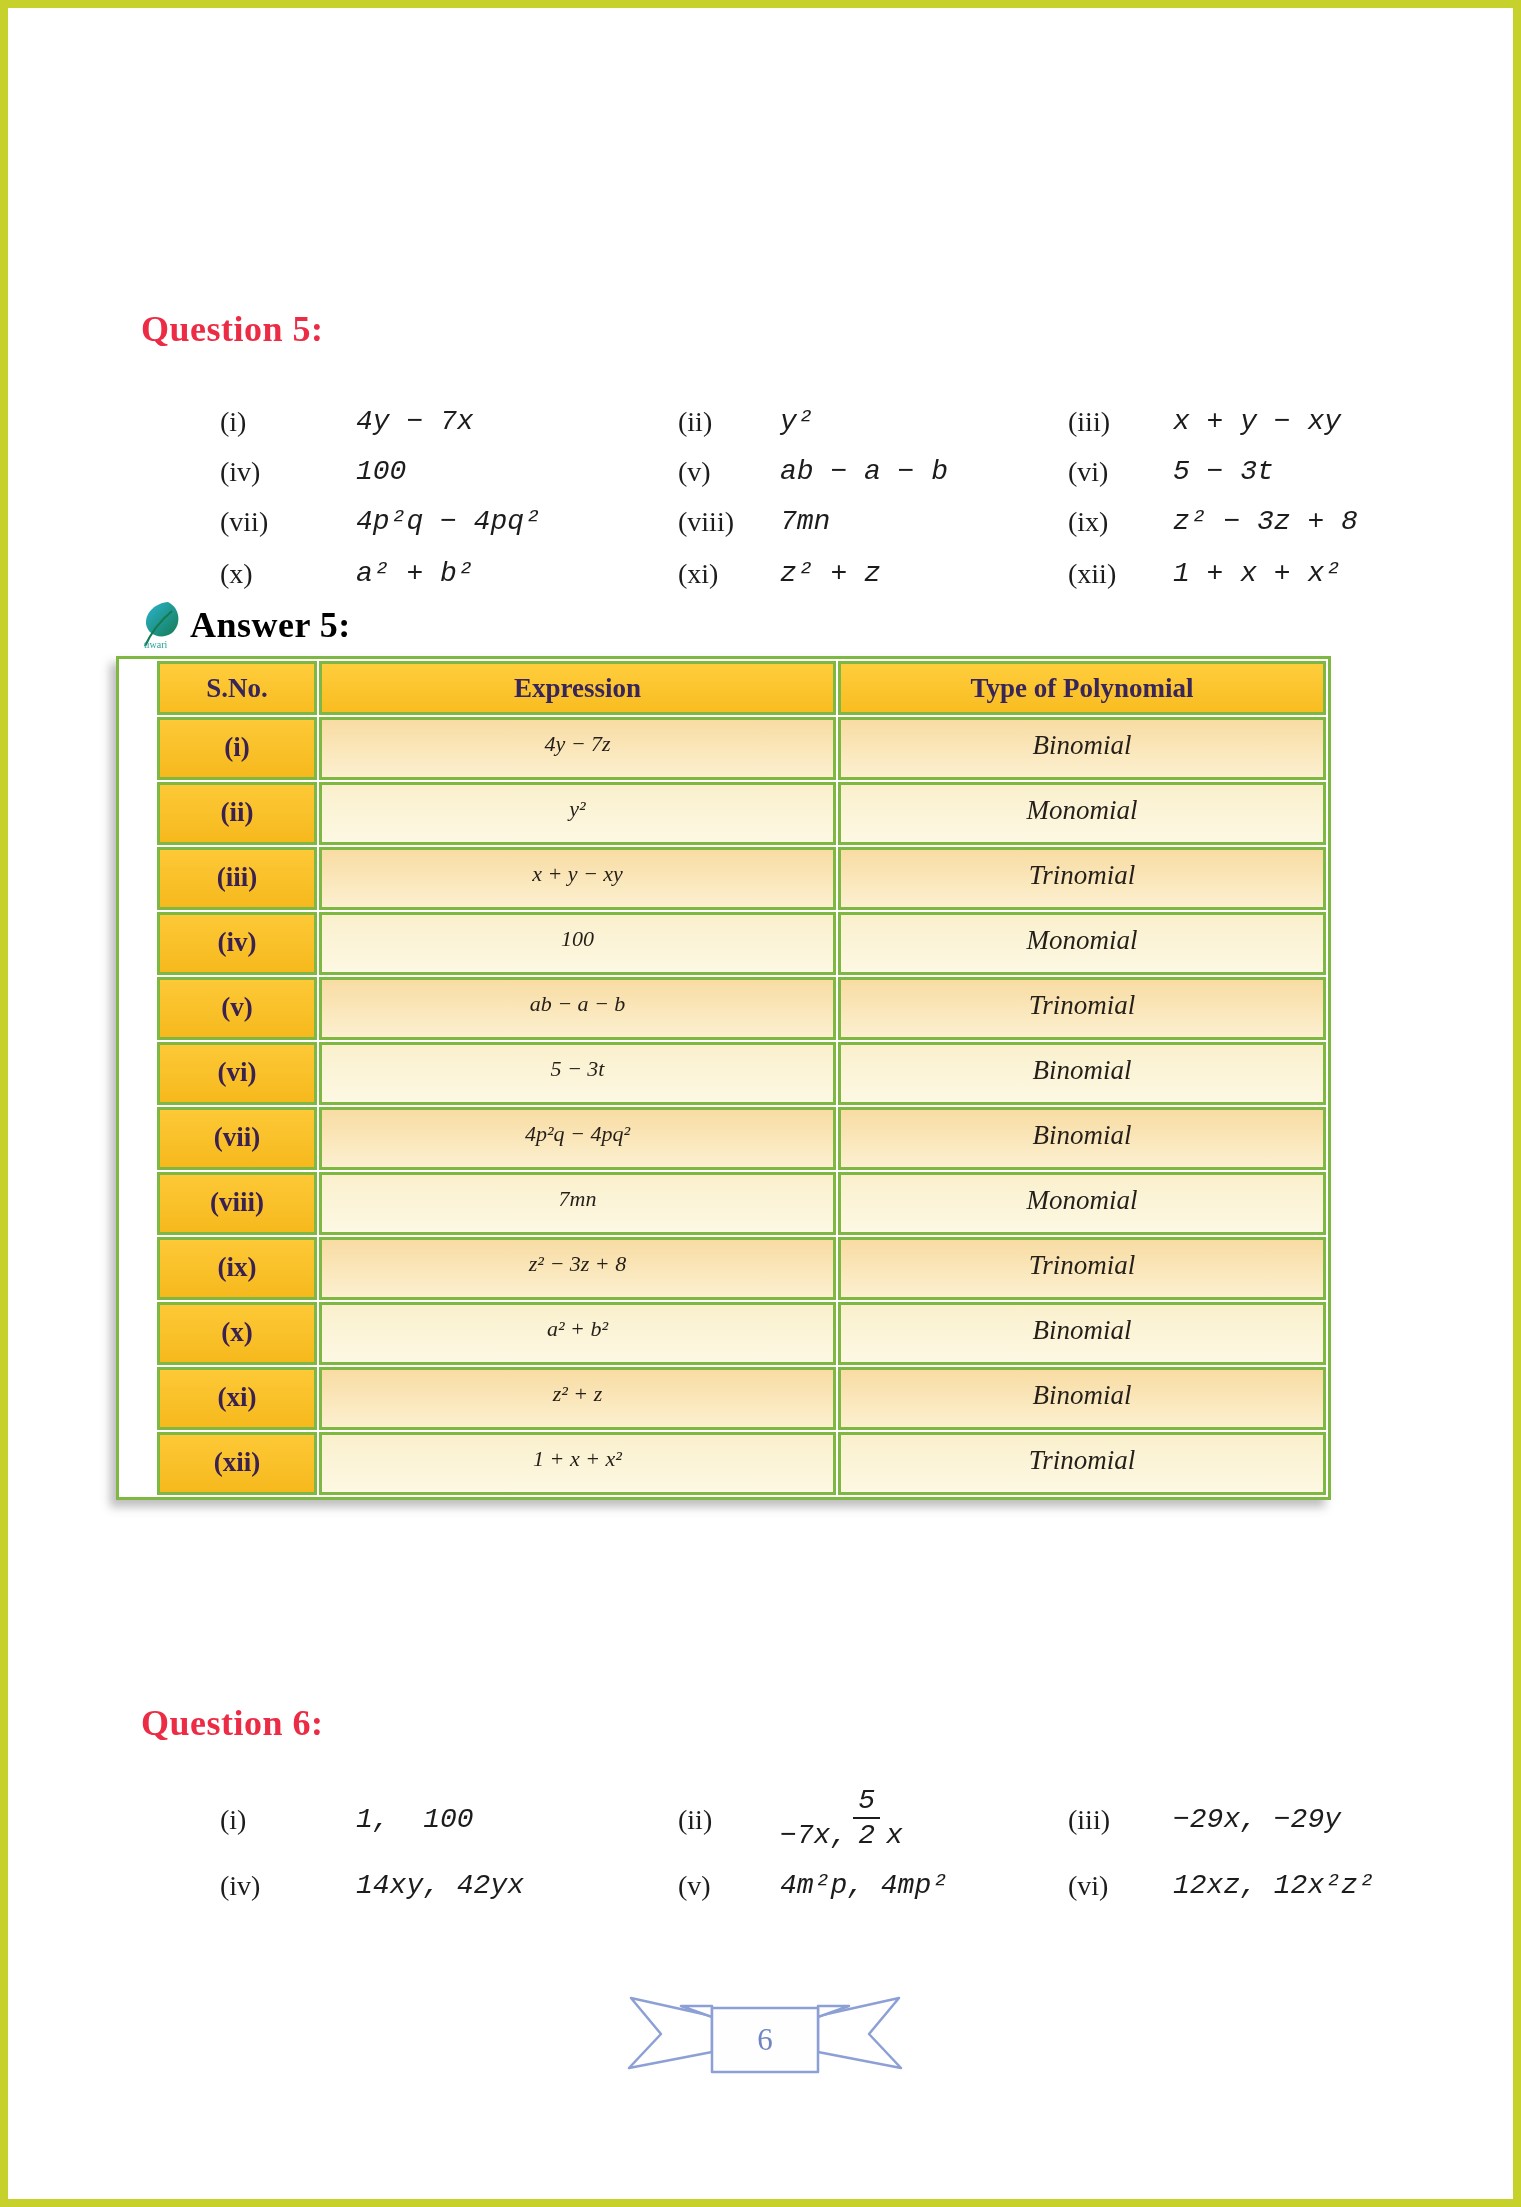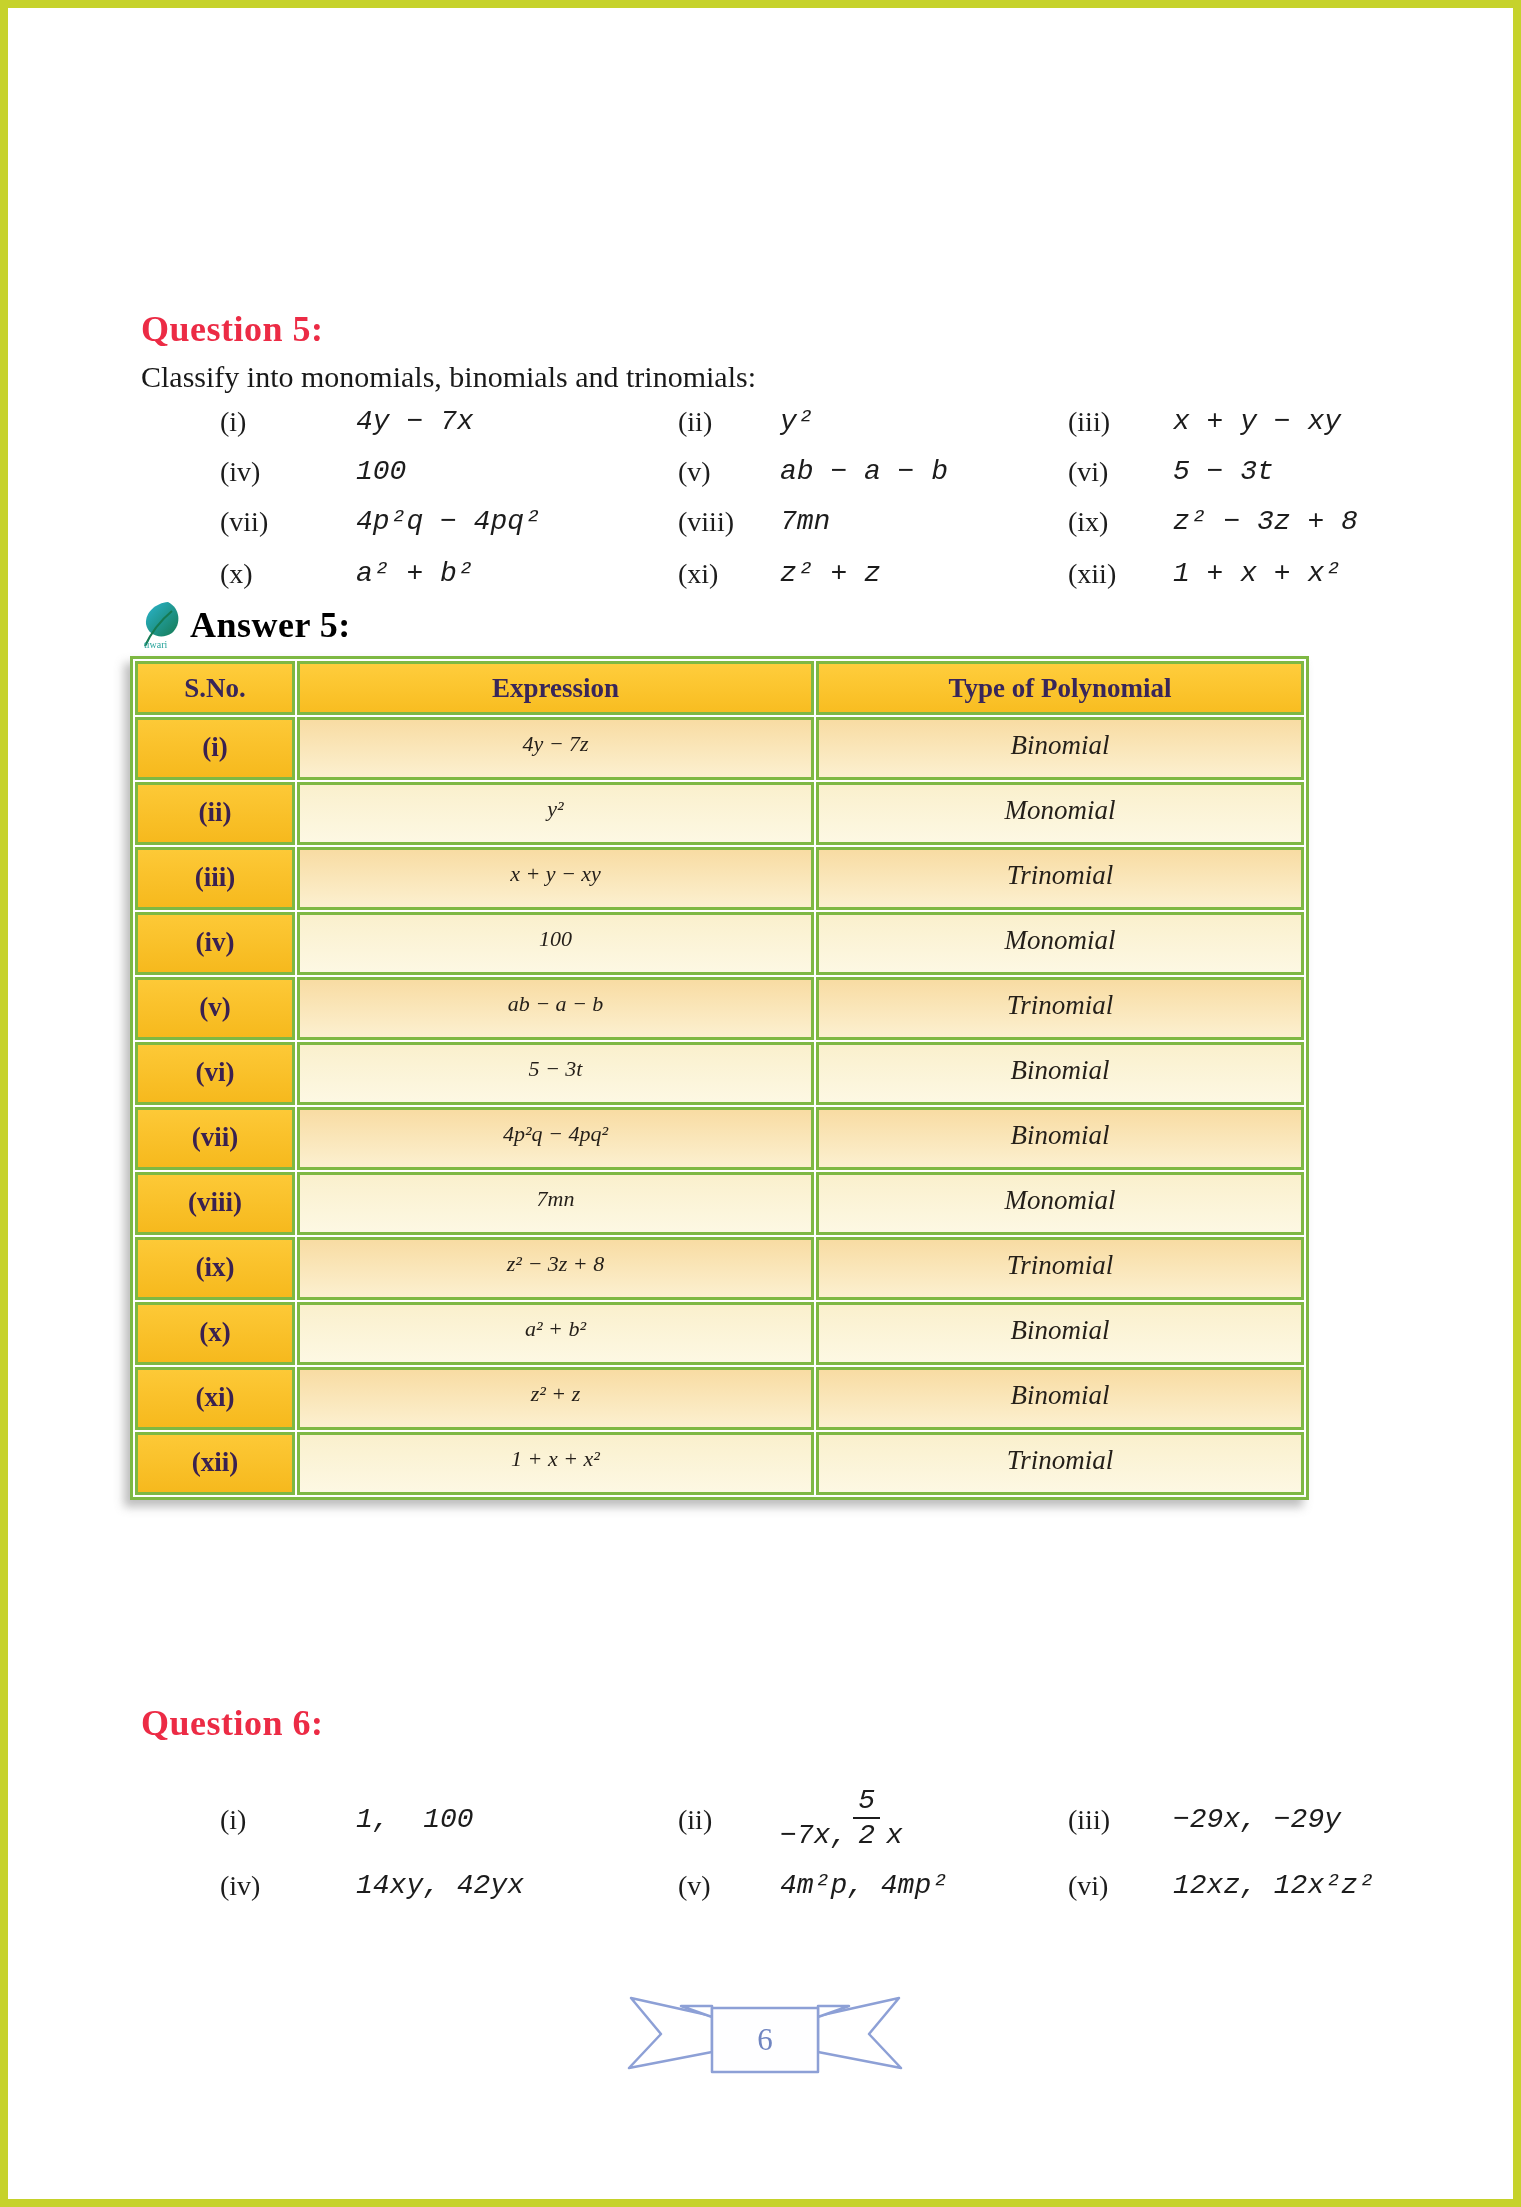--- a/index.html
+++ b/index.html
@@ -39,24 +39,25 @@
   .frac-expr{top:-18px !important;display:inline-flex;align-items:flex-end;}
   .frac{display:inline-flex;flex-direction:column;align-items:center;line-height:1.05;margin:0 6px;font-style:italic;}
   .frac .num{border-bottom:2px solid #1c1c1c;padding:0 5px 2px;}
   .frac .den{padding-top:2px;}
 
   
   .logo{position:absolute;left:129px;top:592px;width:48px;height:50px;}
 
   
   .ans-table{
-    position:absolute;top:648px;left:122px;width:1165px;
+    position:absolute;top:648px;left:108px;width:1165px;
     table-layout:fixed;border-collapse:separate;border-spacing:2px;
     background:#ffffff;border:3px solid #7eb843;
     box-shadow:-6px 7px 9px rgba(110,110,110,.45);
+    padding-left:36px;
   }
   .ans-table th,.ans-table td{border:3px solid #7eb843;overflow:hidden;}
   .ans-table thead th{
     height:54px;vertical-align:middle;text-align:center;
     background:linear-gradient(180deg,#ffcd3c,#f8bd21);
     font:bold 27px "Liberation Serif","DejaVu Serif",serif;
     color:#38265a;
   }
   .ans-table tbody td{height:63px;vertical-align:top;text-align:center;font-style:italic;}
   .ans-table td.sno{
@@ -84,21 +85,20 @@
     display:flex;align-items:center;justify-content:center;
     font:31px "Liberation Serif","DejaVu Serif",serif;color:#7085c1;
   }
 </style>
 </head>
 <body>
 
 <div class="page">
 
   <h2 class="q-heading" style="top:300px">Question 5:</h2>
-  <p class="prompt" style="top:352px">Classify into monomials, binomials and trinomials:</p>
 
   <div class="item-row" style="top:398px">
     <span class="lbl p1">(i)</span>
     <span class="expr e1">4y − 7x</span>
     <span class="lbl p2">(ii)</span>
     <span class="expr e2">y²</span>
     <span class="lbl p3">(iii)</span>
     <span class="expr e3">x + y − xy</span>
   </div>
   <div class="item-row" style="top:448px">

